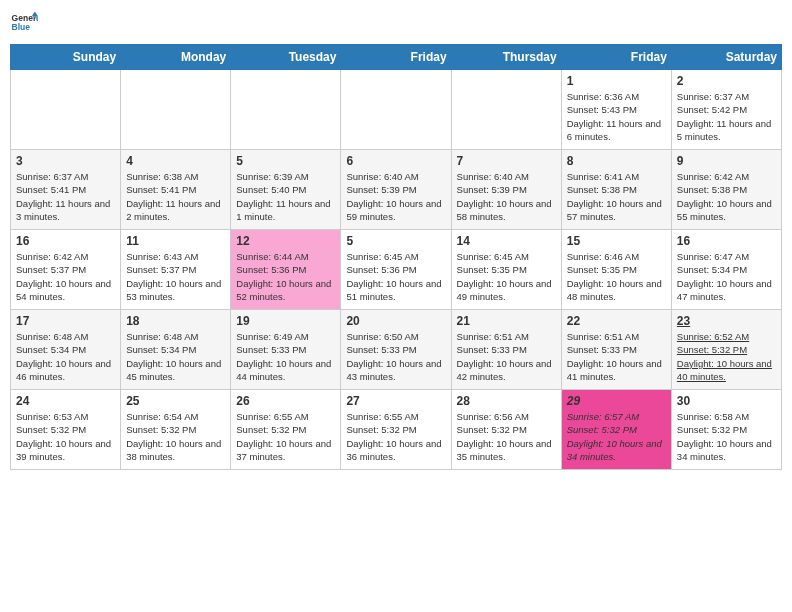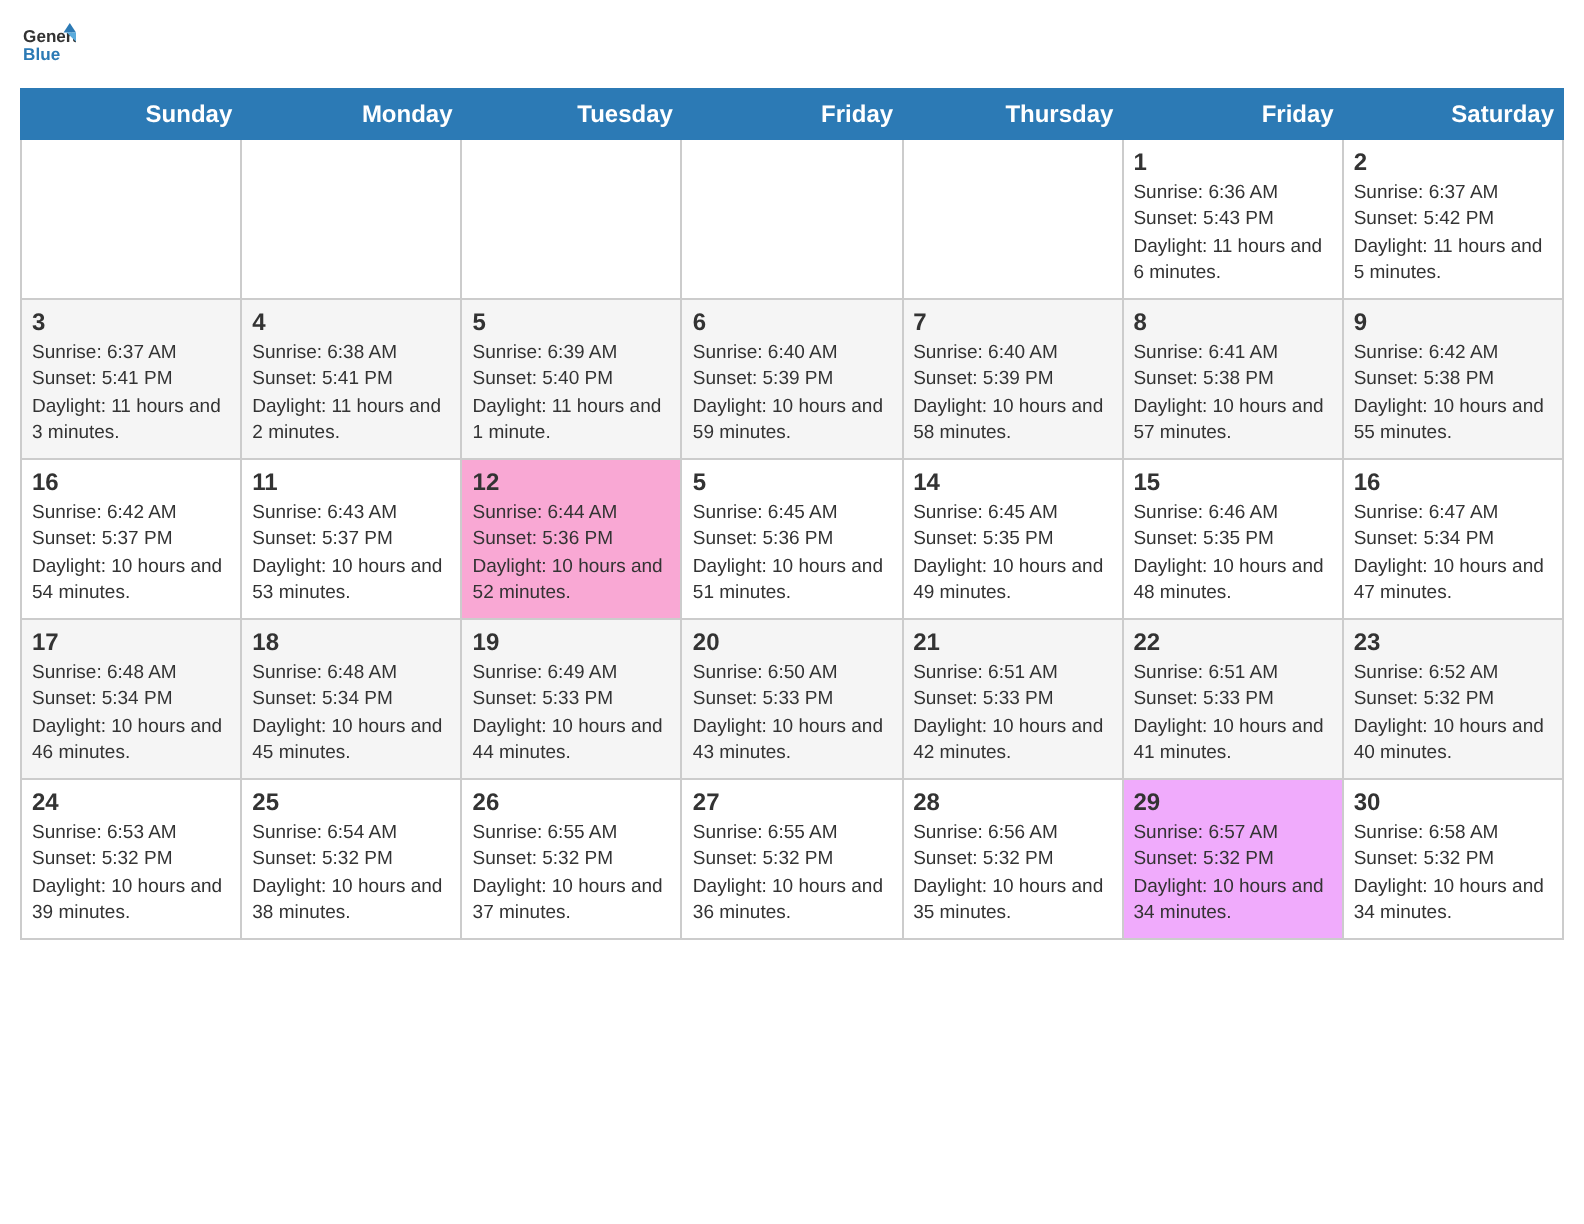--- a/index.html
+++ b/index.html
@@ -210,21 +210,21 @@
           <div class="day-info">Sunrise: 6:50 AM<br>Sunset: 5:33 PM<br>Daylight: 10 hours and 43 minutes.</div>
         </td>
         <td style="background: rgb(245, 245, 245);">
           <span class="day-num">21</span>
           <div class="day-info">Sunrise: 6:51 AM<br>Sunset: 5:33 PM<br>Daylight: 10 hours and 42 minutes.</div>
         </td>
         <td style="background: rgb(245, 245, 245);">
           <span class="day-num">22</span>
           <div class="day-info">Sunrise: 6:51 AM<br>Sunset: 5:33 PM<br>Daylight: 10 hours and 41 minutes.</div>
         </td>
-        <td style="background: rgb(245, 245, 245);">
+        <td style="background: rgb(245, 245, 245); text-decoration: underline;">
           <span class="day-num">23</span>
           <div class="day-info">Sunrise: 6:52 AM<br>Sunset: 5:32 PM<br>Daylight: 10 hours and 40 minutes.</div>
         </td>
       </tr>
       <tr>
         <td style="background: rgb(255, 255, 255);">
           <span class="day-num">24</span>
           <div class="day-info">Sunrise: 6:53 AM<br>Sunset: 5:32 PM<br>Daylight: 10 hours and 39 minutes.</div>
         </td>
         <td style="background: rgb(255, 255, 255);">
@@ -236,21 +236,21 @@
           <div class="day-info">Sunrise: 6:55 AM<br>Sunset: 5:32 PM<br>Daylight: 10 hours and 37 minutes.</div>
         </td>
         <td style="background: rgb(255, 255, 255);">
           <span class="day-num">27</span>
           <div class="day-info">Sunrise: 6:55 AM<br>Sunset: 5:32 PM<br>Daylight: 10 hours and 36 minutes.</div>
         </td>
         <td style="background: rgb(255, 255, 255); margin-top: 24px;">
           <span class="day-num">28</span>
           <div class="day-info">Sunrise: 6:56 AM<br>Sunset: 5:32 PM<br>Daylight: 10 hours and 35 minutes.</div>
         </td>
-        <td style="background: #f0abfc;">
+        <td style="background: #ec4899; font-style: italic;">
           <span class="day-num">29</span>
           <div class="day-info">Sunrise: 6:57 AM<br>Sunset: 5:32 PM<br>Daylight: 10 hours and 34 minutes.</div>
         </td>
         <td style="background: rgb(255, 255, 255);">
           <span class="day-num">30</span>
           <div class="day-info">Sunrise: 6:58 AM<br>Sunset: 5:32 PM<br>Daylight: 10 hours and 34 minutes.</div>
         </td>
       </tr>
     </tbody>
 </table>

